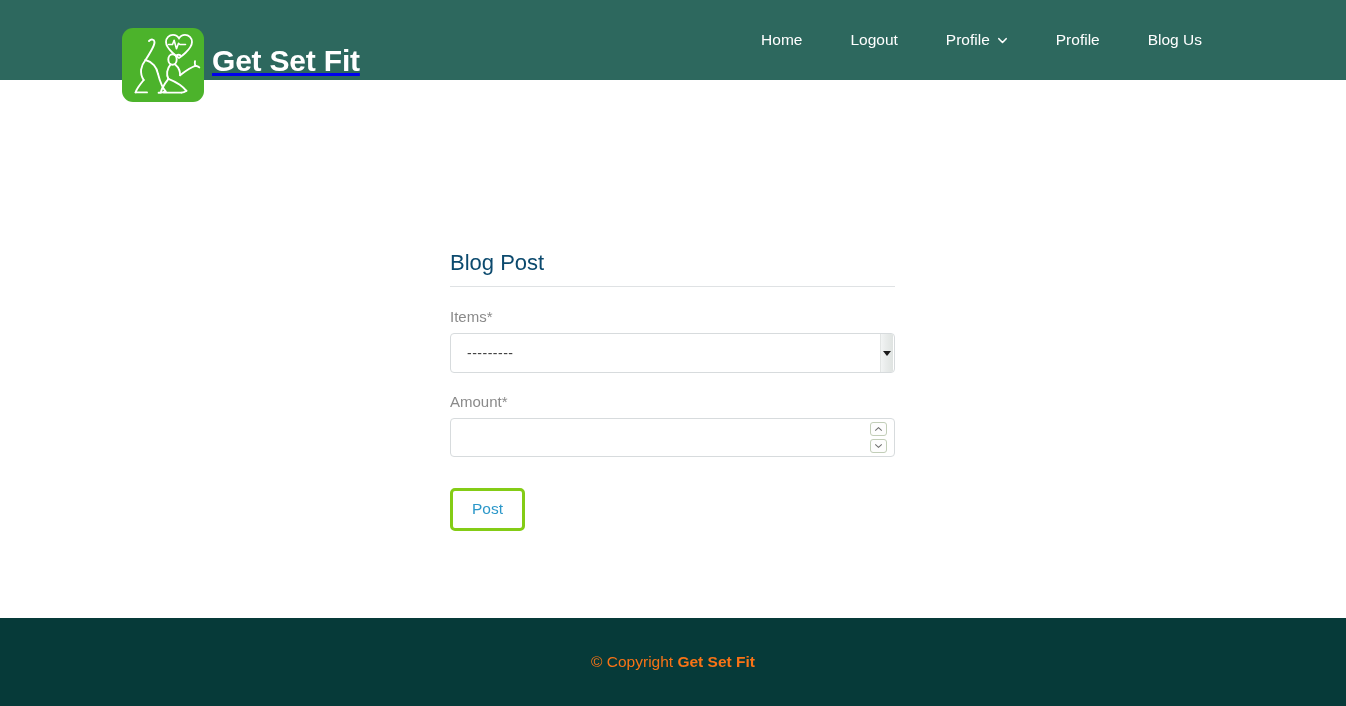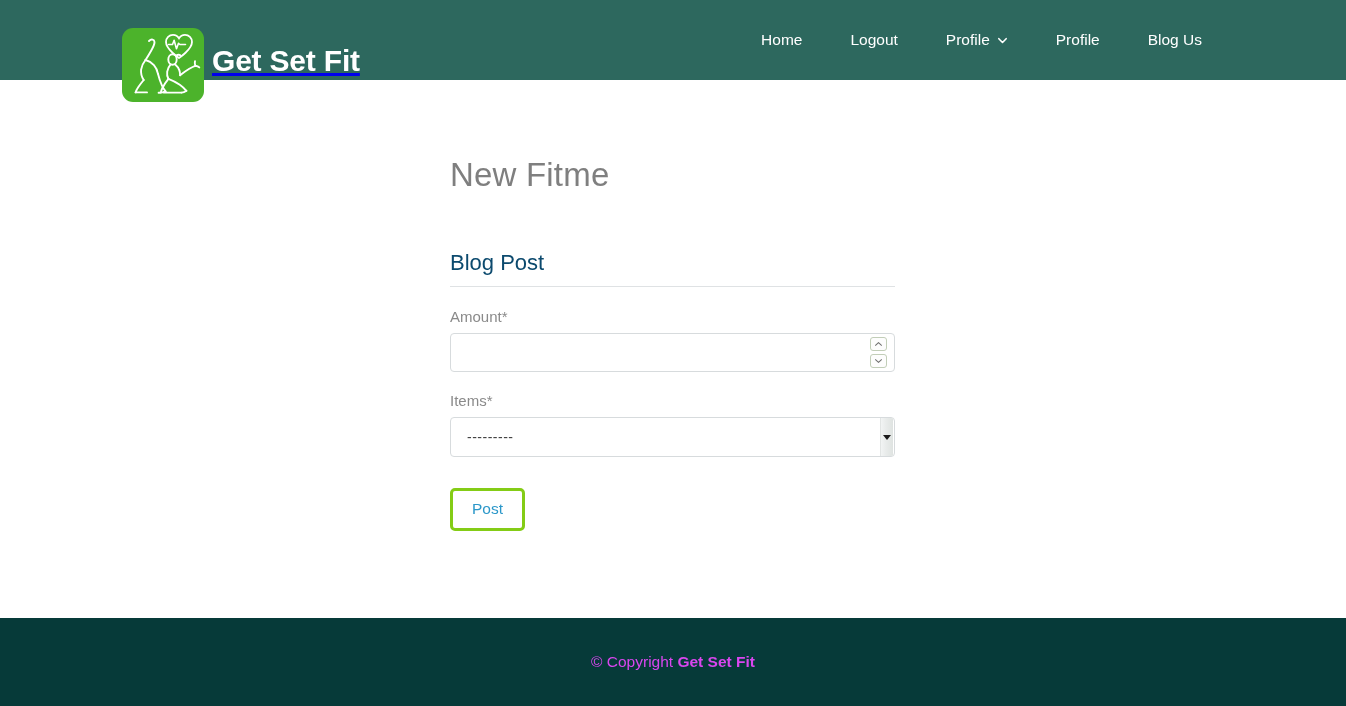--- a/index.html
+++ b/index.html
@@ -232,21 +232,21 @@
     left: 0;
     top: 618px;
     width: 1346px;
     height: 88px;
     background: #063a39;
     display: flex;
     align-items: center;
     justify-content: center;
   }
   .copy-text {
-    color: #d946ef;
+    color: #f97316;
     font-size: 15.5px;
     line-height: 1;
     white-space: nowrap;
   }
   .copy-text .strong { font-weight: bold; }
 </style>
 </head>
 <body>
 
 <header class="site-header">
@@ -304,54 +304,53 @@
     <a class="nav-link" href="#">
       <span>Profile</span>
     </a>
     <a class="nav-link" href="#">
       <span>Blog Us</span>
     </a>
   </nav>
 </header>
 
 <main class="content">
-  <h1 class="page-title">New Fitme</h1>
 
   <form class="form-wrap">
     <div class="section-legend">Blog Post</div>
+
+    <div class="field-group">
+      <label class="field-label">Items*</label>
+      <div class="select-shell">
+        <span class="select-value">---------</span>
+        <span class="select-arrow-strip">
+          <span class="tri"></span>
+        </span>
+      </div>
+    </div>
 
     <div class="field-group">
       <label class="field-label">Amount*</label>
       <div class="number-shell">
         <input class="number-input" type="text" value="" style="">
         <span class="spinner">
           <span class="spin-btn">
             <svg viewBox="0 0 10 7" width="9" height="6" xmlns="http://www.w3.org/2000/svg">
               <path d="M1.5 5 L5 1.8 L8.5 5" fill="none" stroke="#6f6f6f" stroke-width="1.2" stroke-linecap="round" stroke-linejoin="round"></path>
             </svg>
           </span>
           <span class="spin-btn">
             <svg viewBox="0 0 10 7" width="9" height="6" xmlns="http://www.w3.org/2000/svg">
               <path d="M1.5 2 L5 5.2 L8.5 2" fill="none" stroke="#6f6f6f" stroke-width="1.2" stroke-linecap="round" stroke-linejoin="round"></path>
             </svg>
           </span>
         </span>
       </div>
     </div>
 
-    <div class="field-group">
-      <label class="field-label">Items*</label>
-      <div class="select-shell">
-        <span class="select-value">---------</span>
-        <span class="select-arrow-strip">
-          <span class="tri"></span>
-        </span>
-      </div>
-    </div>
-
     <button class="post-button" type="submit">Post</button>
   </form>
 </main>
 
 <footer class="site-footer">
   <div class="copy-text">
     <span>©</span>
     <span>Copyright</span>
     <span class="strong">Get Set Fit</span>
   </div>

